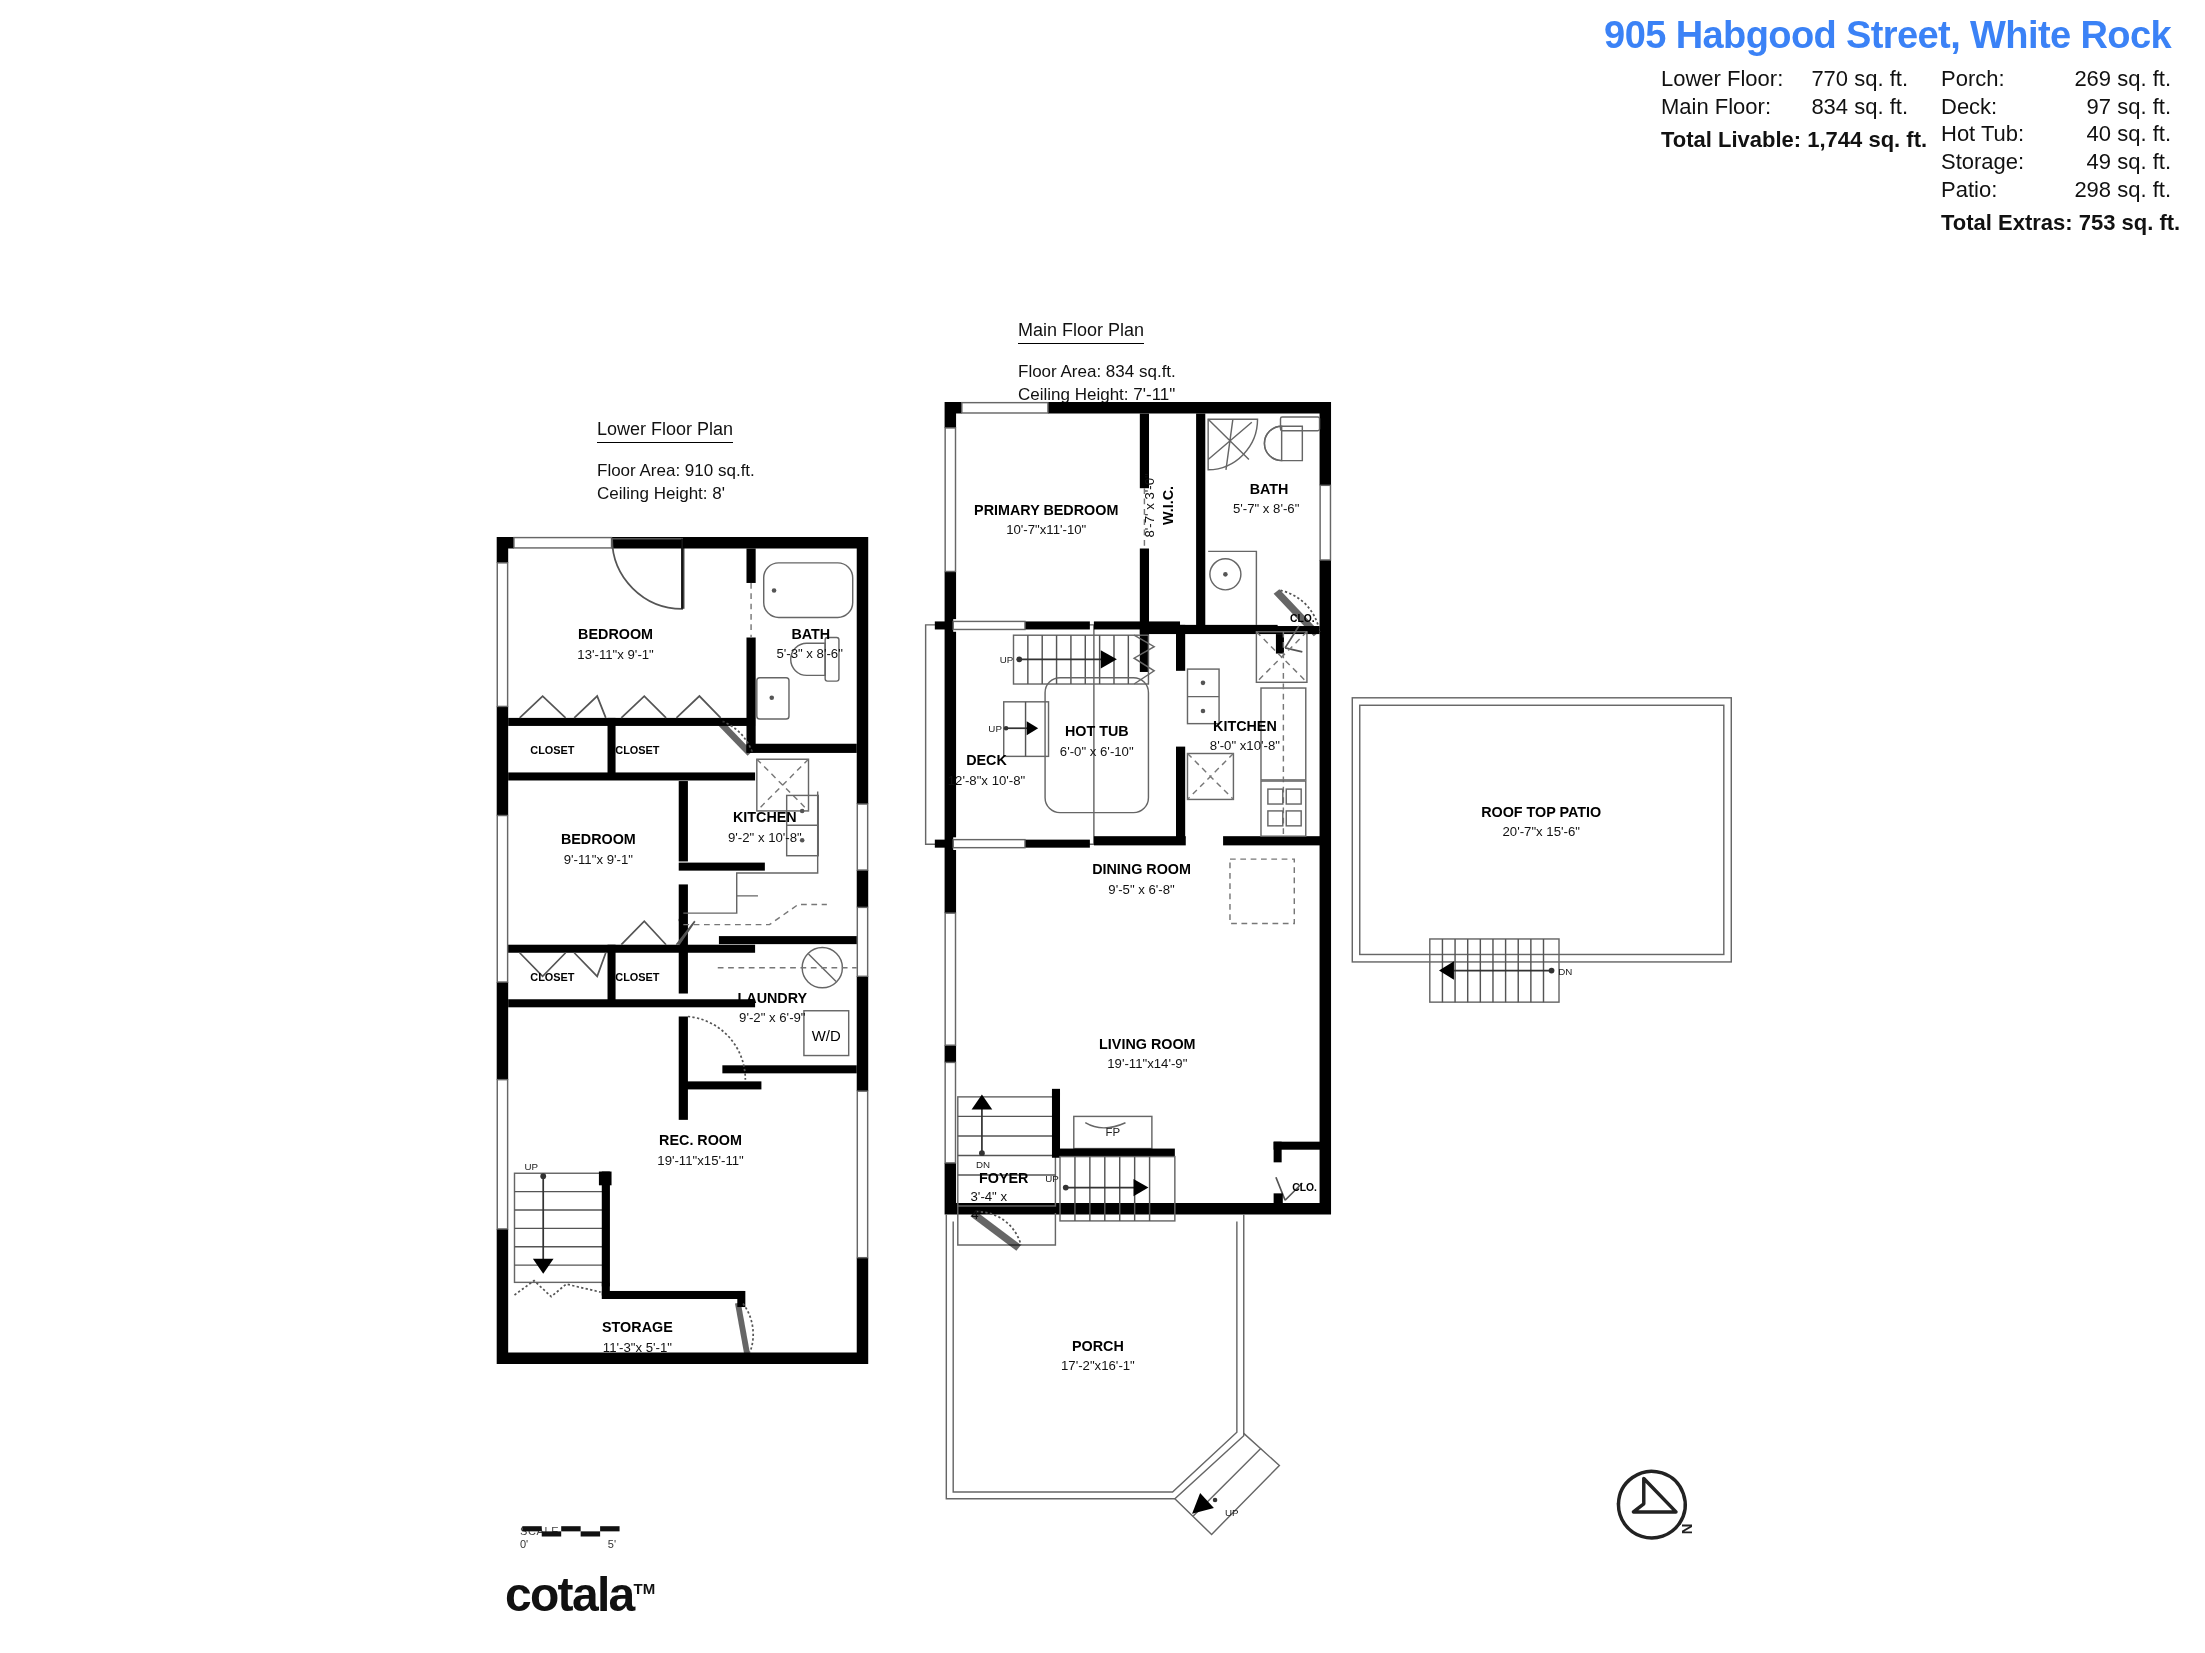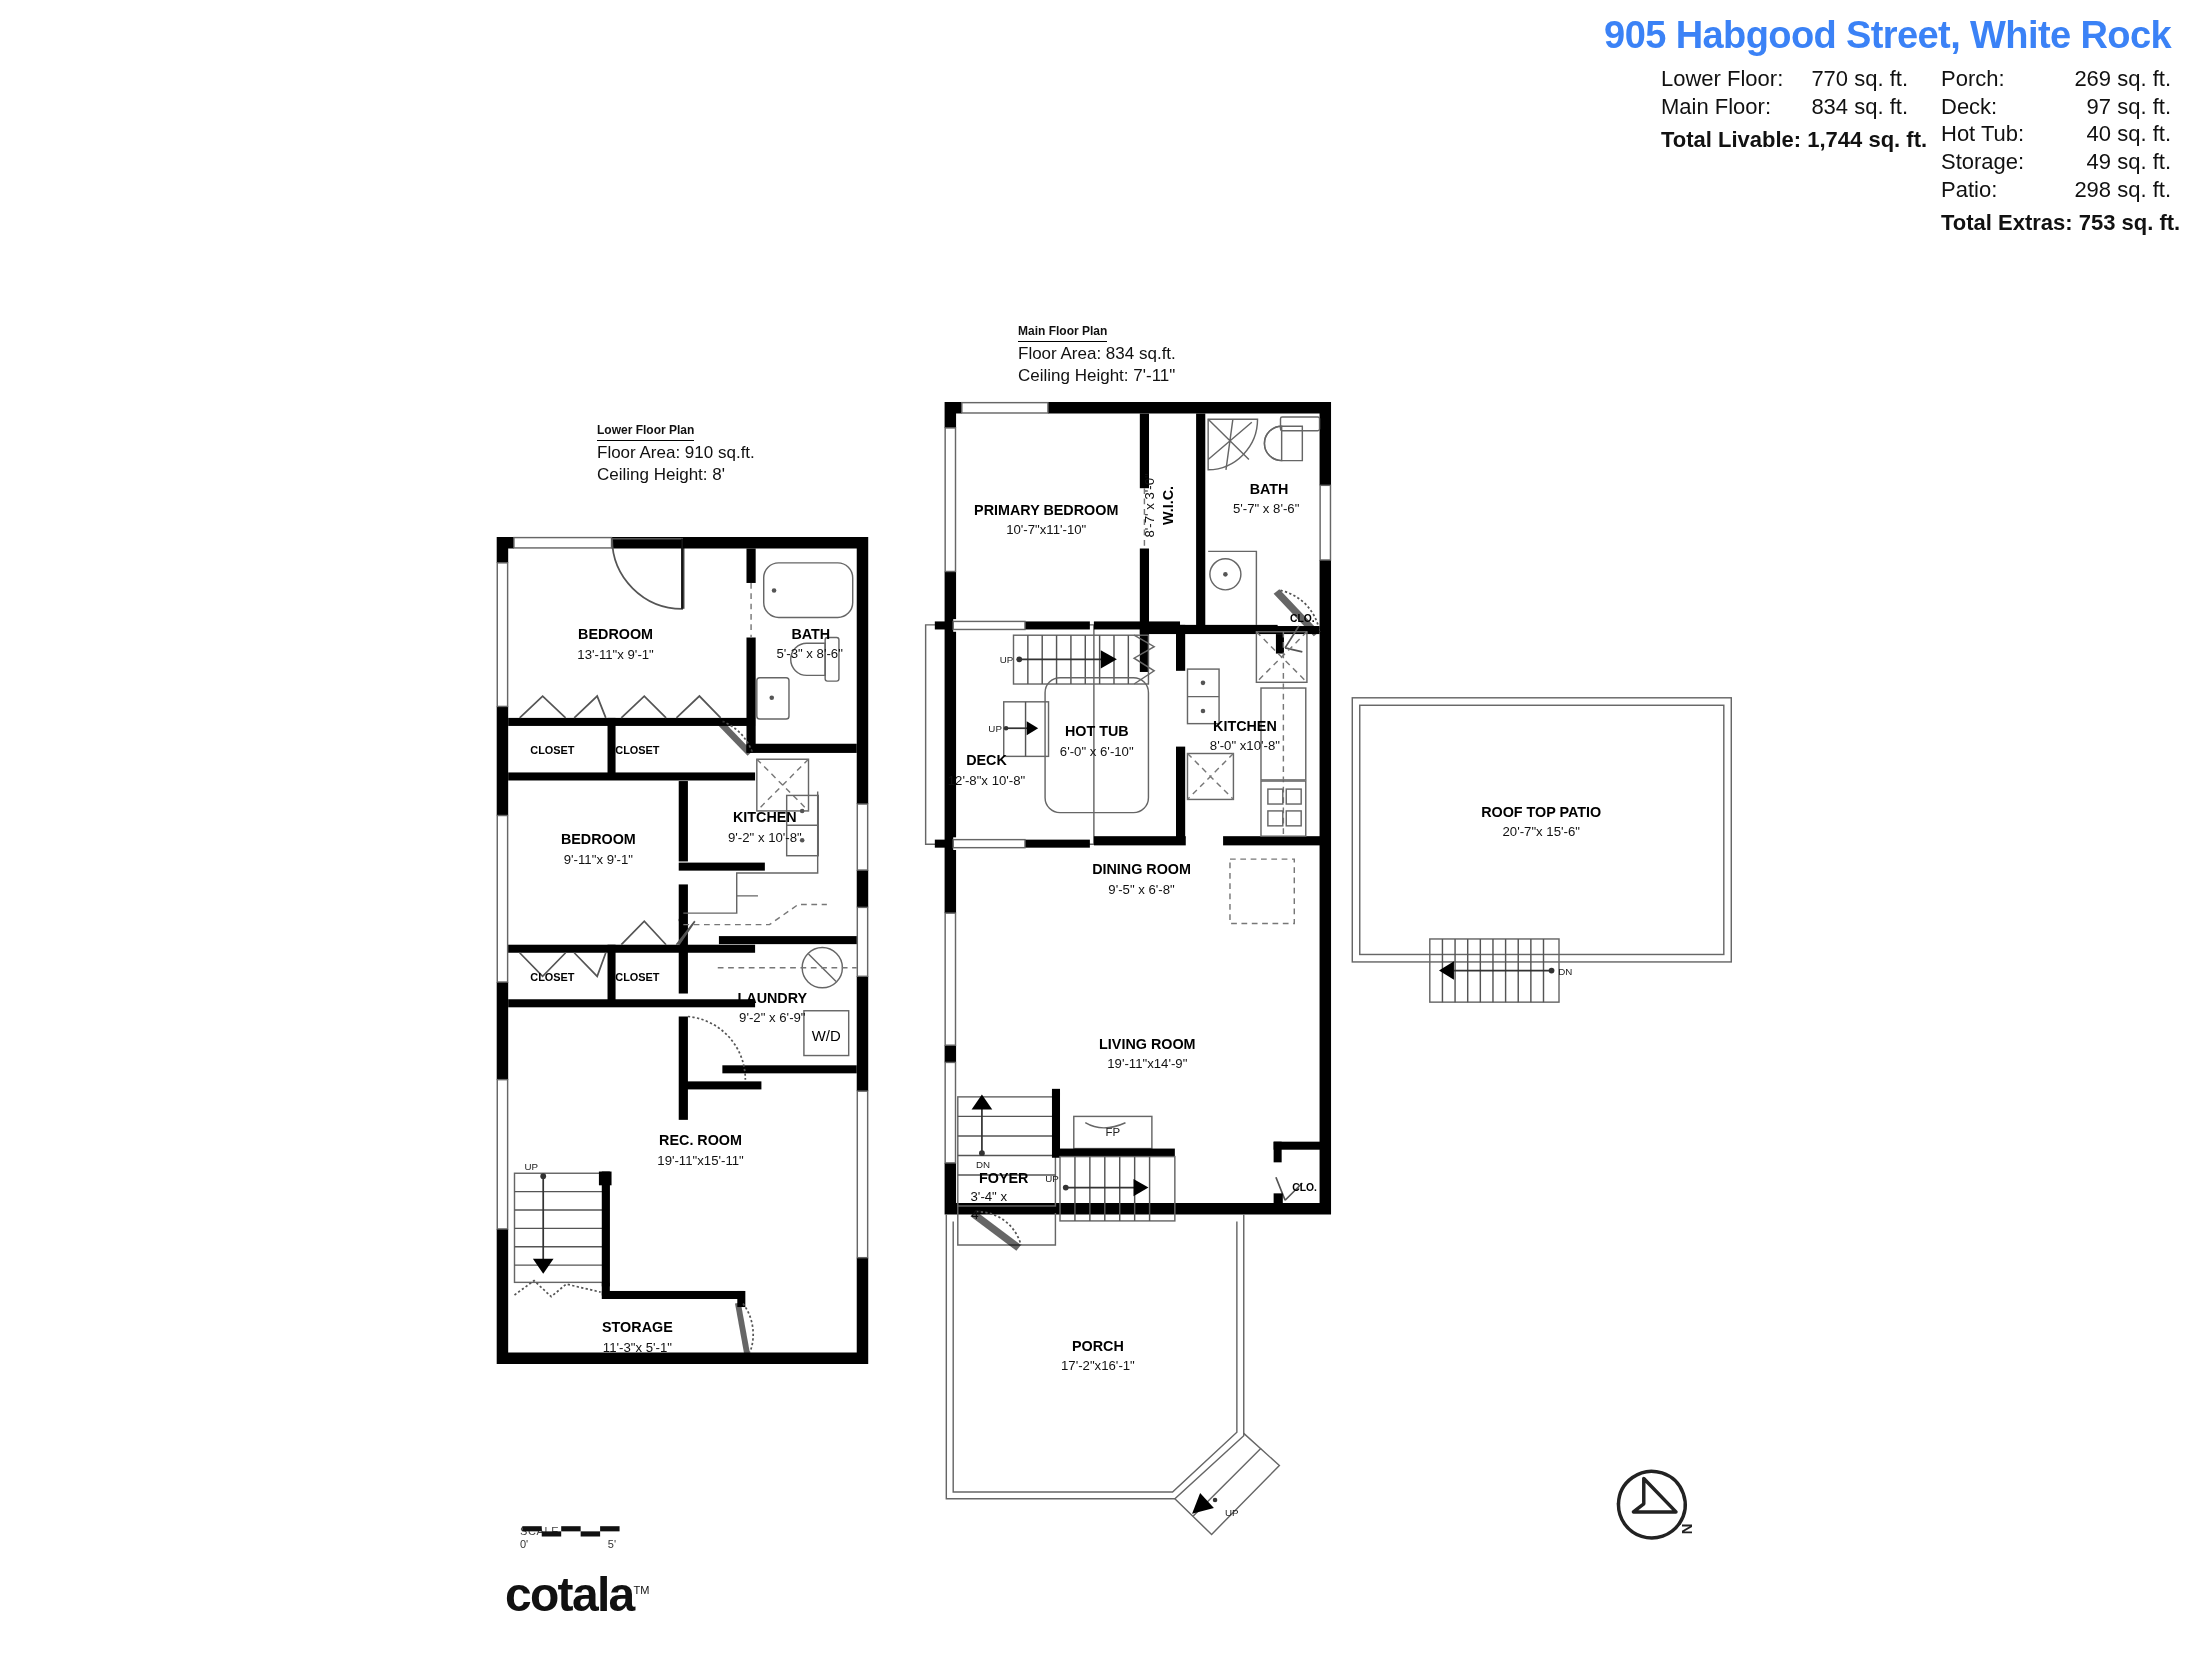--- a/index.html
+++ b/index.html
@@ -13,31 +13,31 @@
   #spec-cols{display:flex;justify-content:flex-end;gap:33px;margin-top:8px;}
   .spec-col{display:flex;flex-direction:column;}
   .spec-row{display:flex;justify-content:space-between;font-size:22px;line-height:1.26;white-space:nowrap;gap:13.8px;}
   .spec-row .lbl{text-align:right;}
   .spec-row .val{text-align:right;}
   .spec-total{font-size:22px;font-weight:bold;line-height:1.3;white-space:nowrap;text-align:right;margin-top:5.7px;}
   .c-left{width:247px;}
   .c-right{width:230px;}
   
   .plan-caption{position:absolute;font-size:17px;line-height:1.3;}
-  .plan-caption .ttl{font-weight:bold;font-size:12px;border-bottom:1.7px solid #000;display:inline-block;padding-bottom:1.1px;margin-bottom:1px;}
+  .plan-caption .ttl{font-weight:normal;font-size:18px;border-bottom:1.7px solid #000;display:inline-block;padding-bottom:1.1px;margin-bottom:17px;}
   .plan-caption .ln{display:block;}
   
   svg{position:absolute;left:0;top:0;}
   
   #scalebar{position:absolute;left:520px;top:1525px;}
   #scalebar .sc-word{font-size:11px;letter-spacing:0.6px;color:#444;}
   #scalebar .sc-ends{display:flex;justify-content:space-between;width:96px;font-size:11px;color:#333;margin-top:0.6px;}
   #brandrow{position:absolute;left:505px;top:1575px;display:flex;align-items:flex-end;}
   #brand{font-size:48px;font-weight:bold;letter-spacing:-1.7px;line-height:.82;color:#111;}
-  #brandtm{font-size:11px;font-weight:normal;vertical-align:super;letter-spacing:0;margin-top:8px;}
+  #brandtm{font-size:15px;font-weight:bold;vertical-align:super;letter-spacing:0;margin-top:8px;}
   #disclaim{font-size:13.8px;color:#333;margin-left:9.2px;margin-bottom:8px;white-space:nowrap;}
   #compass{position:absolute;left:1608px;top:1459px;}
 </style>
 </head>
 <body>
 
 <div id="header">
   <div id="addr-title">905 Habgood Street, White Rock</div>
   <div id="spec-cols">
     <div class="spec-col c-left">

